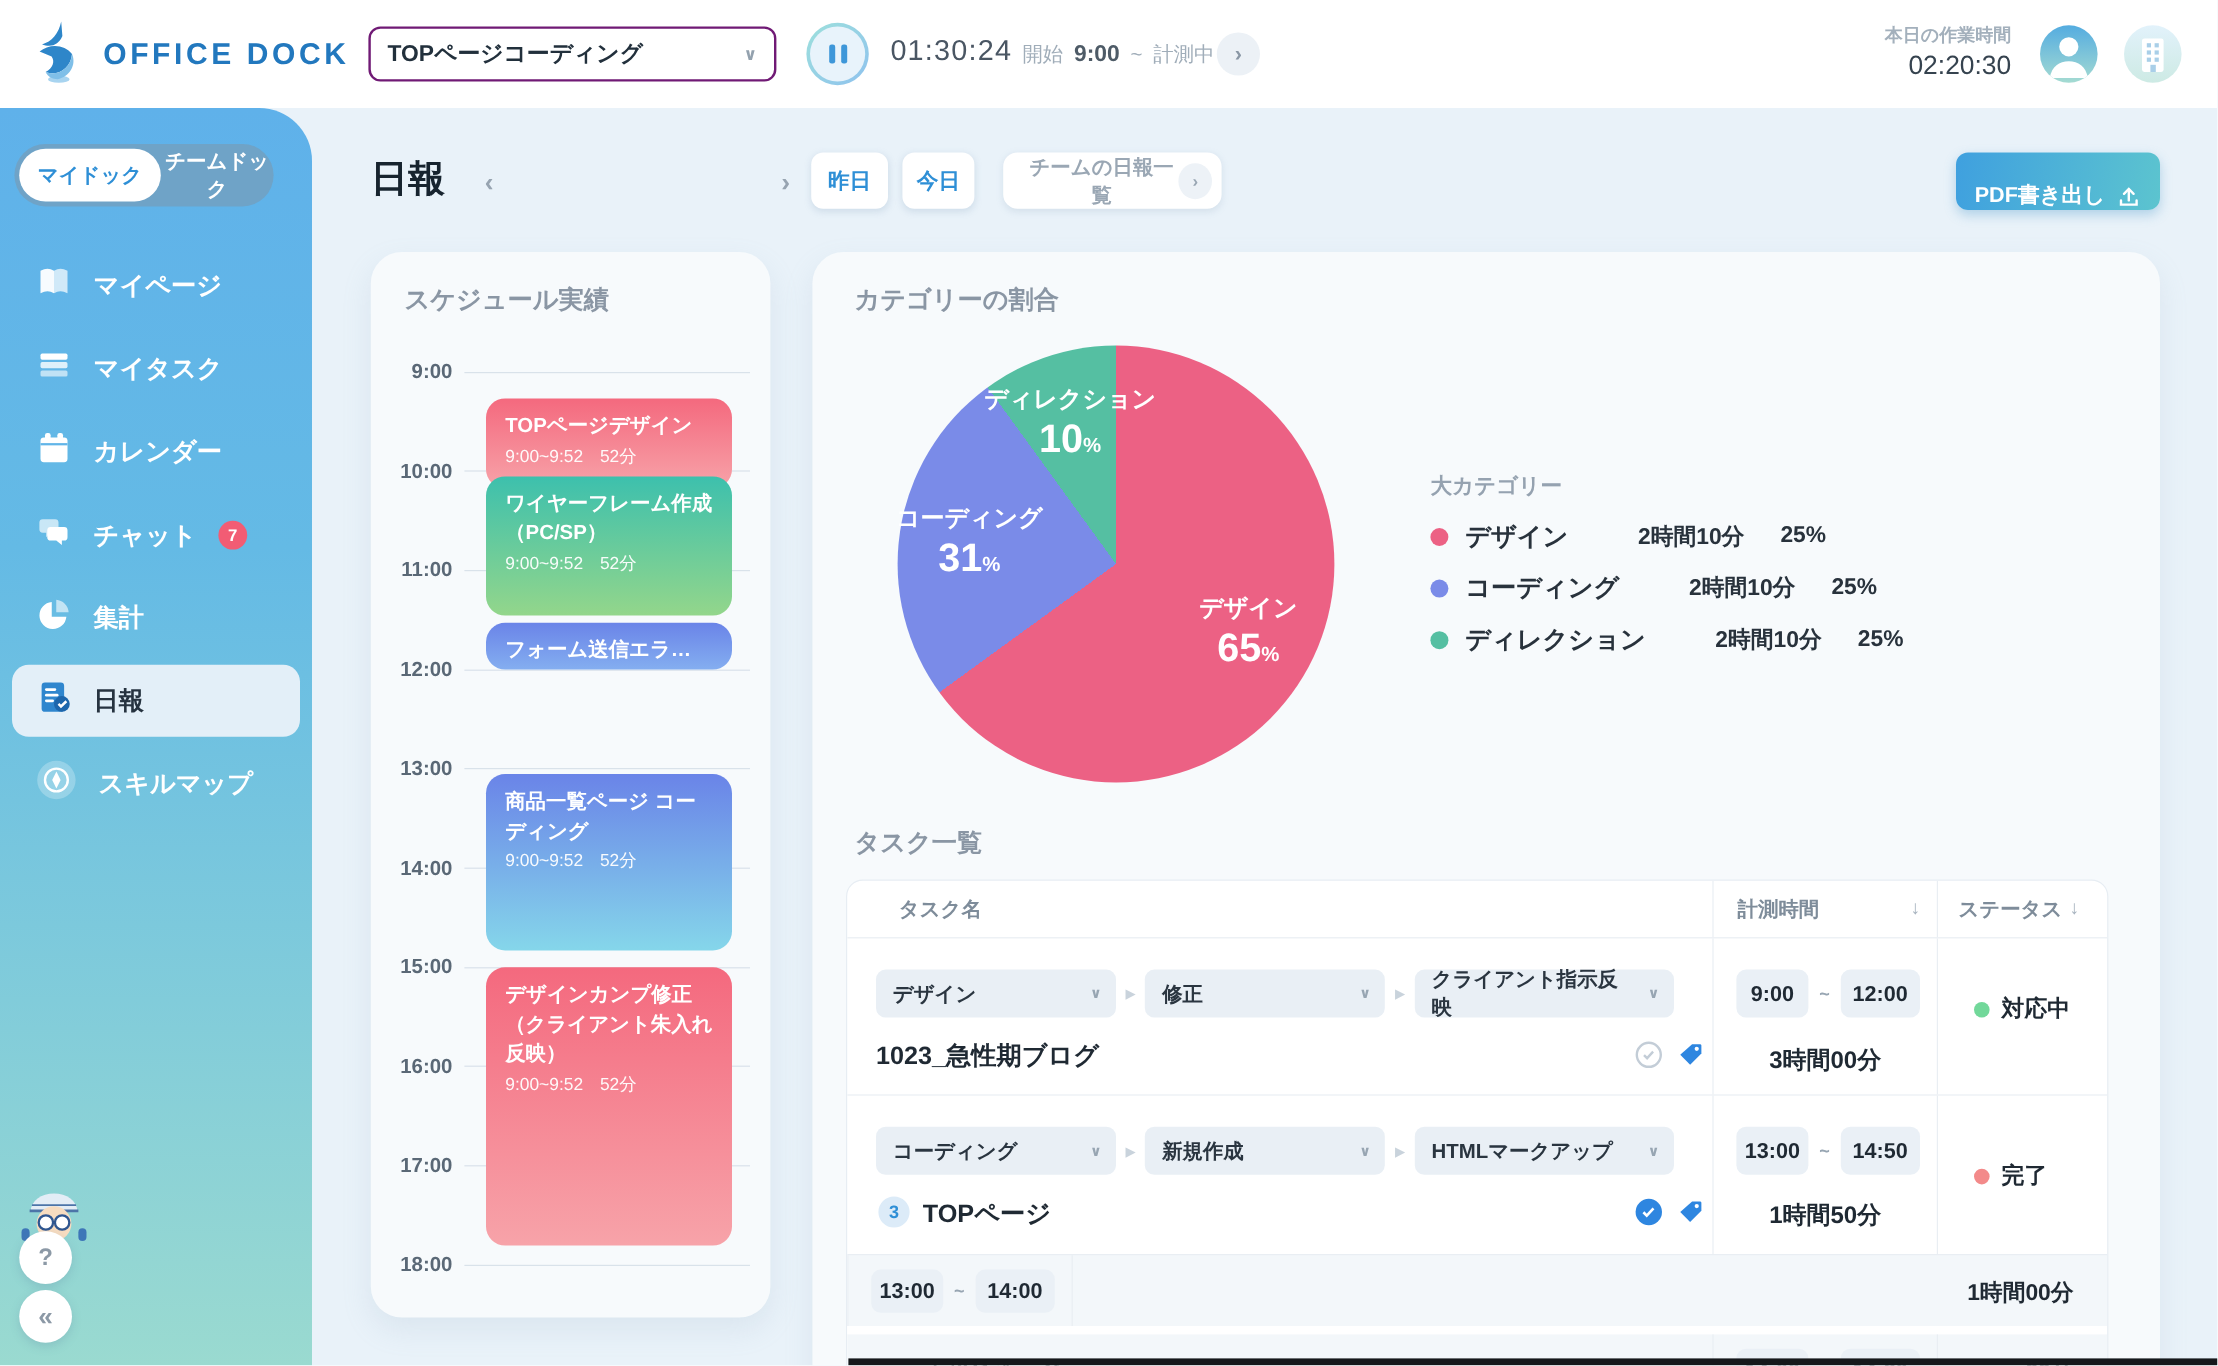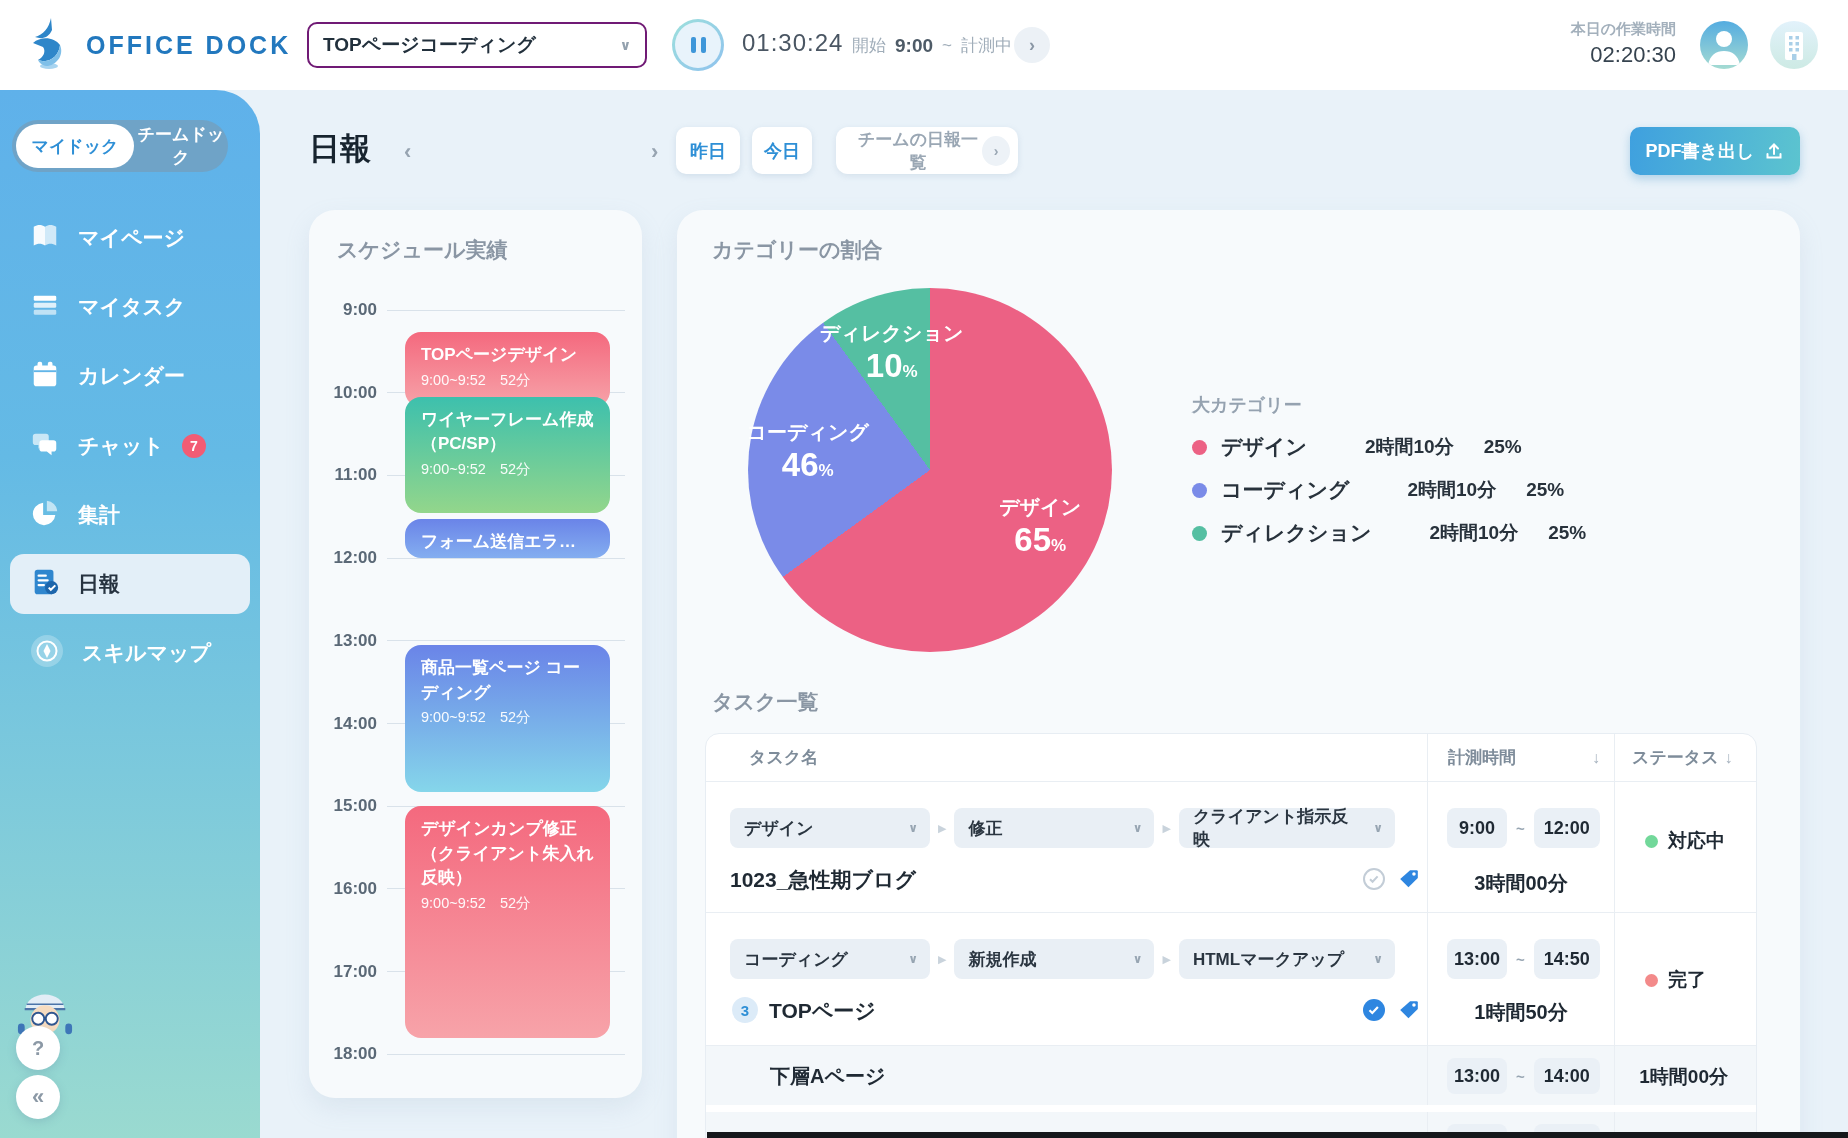--- a/index.html
+++ b/index.html
@@ -52,21 +52,21 @@
   .datebox svg{margin-left:auto}
   .wbtn{position:absolute;top:127px;height:47px;background:#fff;border:0;border-radius:10px;font-size:18px;
      font-weight:700;color:#2E8FD6;cursor:pointer;box-shadow:0 2px 6px rgba(120,150,180,.22)}
   .team-btn{position:absolute;left:836px;top:127px;width:182px;height:47px;background:#fff;border:0;border-radius:12px;
      display:flex;align-items:center;padding:0 8px 0 18px;font-size:17px;font-weight:700;color:#9AA7B4;cursor:pointer;
      box-shadow:0 2px 6px rgba(120,150,180,.18)}
   .team-btn .circ{margin-left:auto;width:30px;height:30px;border-radius:50%;background:#EDF2F7;display:flex;
      align-items:center;justify-content:center;font-size:14px}
   .pdf-btn{position:absolute;left:1630px;top:127px;width:170px;height:48px;border:0;border-radius:10px;
      background:linear-gradient(100deg,#3FA0DF,#5CC4CF);color:#fff;font-size:18px;font-weight:800;cursor:pointer;
-     display:flex;align-items:center;justify-content:center;gap:10px;box-shadow:0 4px 10px rgba(70,150,200,.35)}
+     display:flex;align-items:flex-end;justify-content:center;gap:10px;box-shadow:0 4px 10px rgba(70,150,200,.35)}
   
   .card{position:absolute;background:#F7FAFC;border-radius:26px;box-shadow:0 10px 24px rgba(140,165,190,.16)}
   .card-title{position:absolute;font-size:21px;font-weight:600;color:#8A96A4}
   
   .sched{left:309px;top:210px;width:333px;height:888px}
   .hrow{position:absolute;left:20px;width:296px;height:22px;display:flex;align-items:center;gap:10px}
   .hlabel{width:48px;text-align:right;font-size:17px;font-weight:600;color:#5A6876}
   .hline{flex:1;height:1px;background:#D9E2EA}
   .sched-event{position:absolute;left:96px;width:205px;border-radius:16px;box-sizing:border-box;
      padding:11px 16px;color:#fff;overflow:hidden;cursor:pointer}
@@ -390,21 +390,21 @@
   <div class="card rcard">
     <div class="card-title" style="left:35px;top:26px">カテゴリーの割合</div>
 
     <div class="pie" style="background: conic-gradient(rgb(236, 97, 132) 0%, rgb(236, 97, 132) 65%, rgb(122, 139, 232) 65%, rgb(122, 139, 232) 90%, rgb(85, 191, 162) 90%, rgb(85, 191, 162) 100%);">
       <div class="pie-label" style="left: 80.2942%; top: 65.4357%;">
         <div class="pl-name">デザイン</div>
         <div><span class="pl-num">65</span><span class="pl-sign">%</span></div>
       </div>
       <div class="pie-label" style="left: 16.4186%; top: 44.6812%;">
         <div class="pl-name">コーディング</div>
-        <div><span class="pl-num">46</span><span class="pl-sign">%</span></div>
+        <div><span class="pl-num">31</span><span class="pl-sign">%</span></div>
       </div>
       <div class="pie-label" style="left: 39.4934%; top: 17.6641%;">
         <div class="pl-name">ディレクション</div>
         <div><span class="pl-num">10</span><span class="pl-sign">%</span></div>
       </div>
     </div>
 
     <div class="stats">
       <div class="legend-title">大カテゴリー</div>
       <div class="legend-row">
@@ -536,23 +536,20 @@
         </div>
         <div class="c3">
           <div class="status" style="top:54px">
             <span class="st-dot" style="background: rgb(243, 138, 138);"></span>
             <span class="st-txt">完了</span>
           </div>
         </div>
       </div>
 
       <div class="trow r-sub">
-        <div class="c1">
-          <div class="tname">下層Aページ</div>
-        </div>
         <div class="c2">
           <div class="timepills">
             <span class="tpill tp1">13:00</span>
             <span class="tilde">~</span>
             <span class="tpill tp2">14:00</span>
           </div>
         </div>
         <div class="c3">
           <div class="subdur">1時間00分</div>
         </div>

